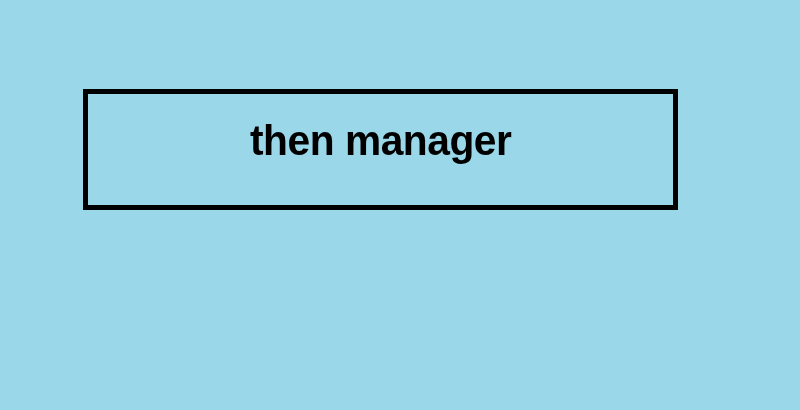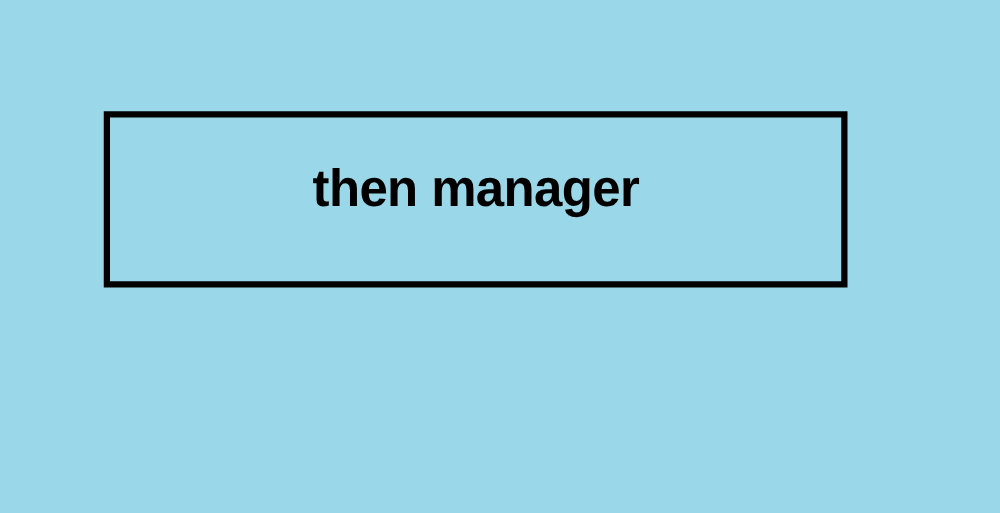--- a/index.html
+++ b/index.html
@@ -16,21 +16,21 @@
   }
   .canvas {
     position: absolute;
     inset: 0;
   }
   .diagram-box {
     position: absolute;
     left: 83px;
     top: 89px;
     width: 595px;
-    height: 141px;
+    height: 121px;
     box-sizing: border-box;
     border: 5px solid #000000;
     background: transparent;
     display: flex;
     align-items: center;
     justify-content: center;
   }
   .diagram-box-label {
     color: #000000;
     font-weight: bold;

